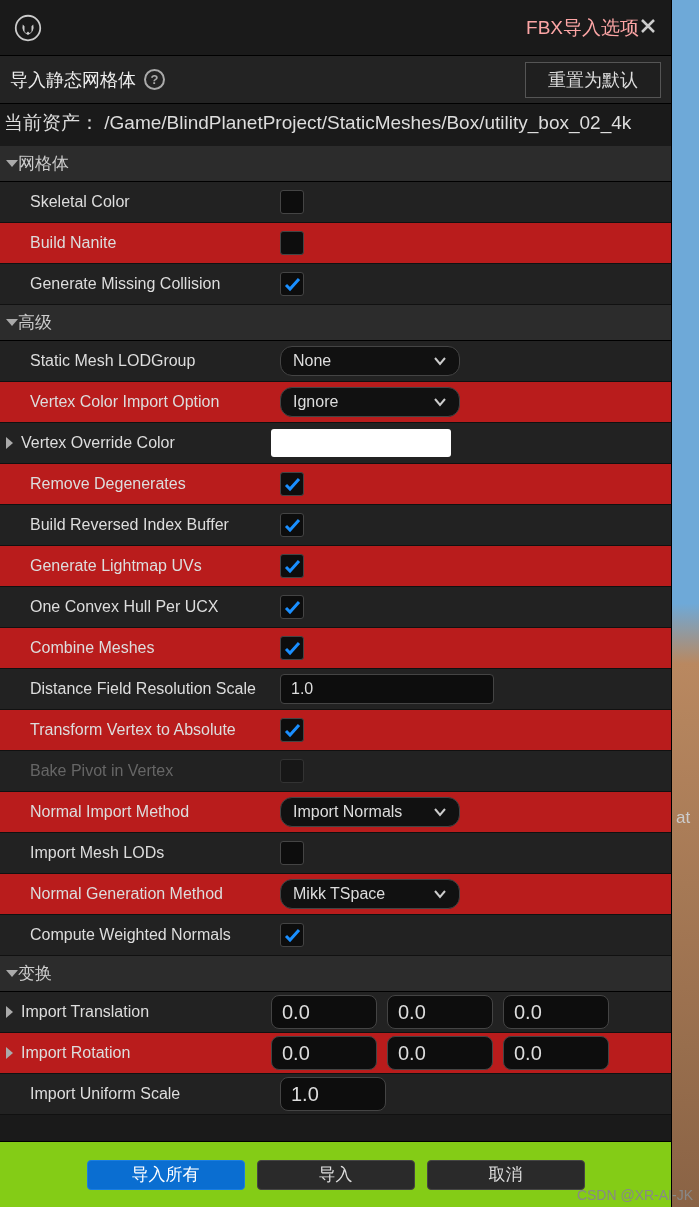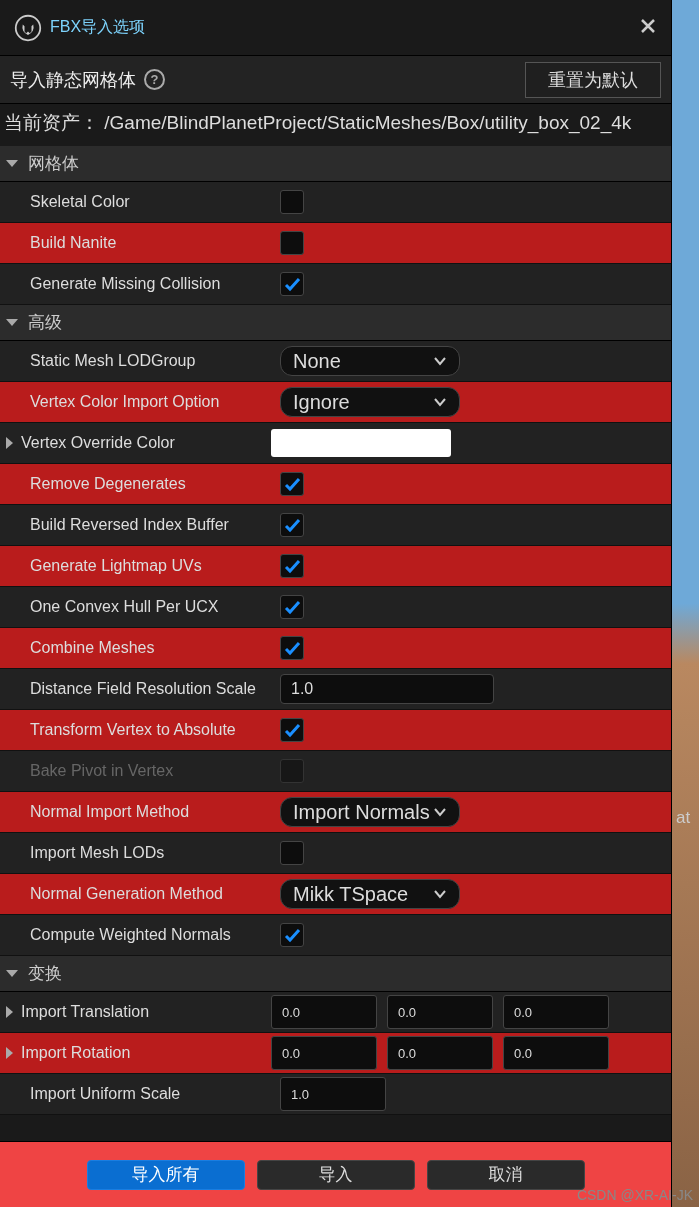--- a/index.html
+++ b/index.html
@@ -1,49 +1,49 @@
 <!DOCTYPE html>
 <html><head>
 <meta charset="utf-8">
 <style>
 *{box-sizing:border-box;margin:0;padding:0;font-family:"Segoe UI",Arial,sans-serif}
 body{width:699px;height:1207px;background:#1a1a1a;overflow:hidden;position:relative}
 .dialog{width:672px;height:1207px;background:#1a1a1a;border-right:1px solid #000;display:flex;flex-direction:column}
 .titlebar{height:56px;display:flex;align-items:center;padding:0 14px;border-bottom:1px solid #000}
 .ue-logo{width:28px;height:28px;margin-right:8px}
-.title{flex:1;text-align:left;color:#7dd3fc;font-size:16px}
+.title{flex:1;text-align:right;color:#fca5a5;font-size:19px}
 .close-x svg{width:18px;height:18px}
 .subbar{height:48px;display:flex;align-items:center;justify-content:space-between;padding:0 10px;background:#232323;border-bottom:1px solid #000}
 .sub-left{display:flex;align-items:center;gap:8px;color:#eee;font-size:18px}
 .help-circle{width:21px;height:21px;border:2px solid #aaa;border-radius:50%;display:flex;align-items:center;justify-content:center;color:#aaa;font-size:13px;font-weight:bold}
 .reset-btn{background:#1f1f1f;border:1px solid #555;border-radius:0;color:#ddd;font-size:18px;padding:5px 22px;cursor:pointer}
 .asset-path{height:42px;padding:6px 4px;color:#ddd;font-size:19px;white-space:nowrap;overflow:hidden}
 .scroll{flex:1;overflow-y:auto;position:relative}
 .scroll::-webkit-scrollbar{width:10px}
 .scroll::-webkit-scrollbar-track{background:#1a1a1a}
 .scroll::-webkit-scrollbar-thumb{background:#555;border-radius:5px}
-.section-head{height:36px;display:flex;align-items:center;gap:10px;padding:0 6px;background:#2c2c2c;color:#ccc;font-size:17px;border-bottom:1px solid #000}
+.section-head{height:36px;display:flex;align-items:center;padding:0 6px;background:#2c2c2c;color:#ccc;font-size:17px;border-bottom:1px solid #000}
 .tri{width:0;height:0}
 .tri-down{border-left:6px solid transparent;border-right:6px solid transparent;border-top:7px solid #aaa}
 .tri-right{border-top:6px solid transparent;border-bottom:6px solid transparent;border-left:7px solid #aaa}
 .row{height:41px;display:flex;align-items:center;padding-left:30px;border-bottom:1px solid #111;background:#b91c1c}
 .row:nth-child(even){background:#222}
 .row-exp{padding-left:6px}
 .row-exp .tri{margin-right:8px}
 .label{width:250px;color:#ddd;font-size:16px}
 .label.disabled{color:#666}
 .ctrl{display:flex;align-items:center;gap:10px}
 .cb{width:24px;height:24px;background:#0d0d0d;border:1px solid #444;border-radius:3px;display:flex;align-items:center;justify-content:center;cursor:pointer}
 .cb.checked svg{width:17px;height:17px}
-.dd{width:180px;height:30px;background:#111;border:1px solid #444;border-radius:12px;display:flex;align-items:center;justify-content:space-between;padding:0 12px;color:#ddd;font-size:20px;cursor:pointer}
+.dd{width:180px;height:30px;background:#111;border:1px solid #444;border-radius:12px;display:flex;align-items:center;justify-content:space-between;padding:0 12px;color:#ddd;font-size:16px;cursor:pointer}
 .dd svg{width:14px;height:14px}
 .color-swatch{width:180px;height:28px;background:#fff;border-radius:3px;cursor:pointer}
 .num{width:214px;height:30px;background:#0d0d0d;border:1px solid #444;border-radius:4px;color:#ddd;font-size:16px;padding:0 10px}
-.num-sm{width:106px;height:30px;background:#0d0d0d;border:1px solid #444;border-radius:3px;color:#ddd;font-size:13px;padding:16px 10px}
-.footer{height:66px;display:flex;align-items:center;justify-content:center;gap:12px;border-top:1px solid #000;background:#ef4444}
+.num-sm{width:106px;height:30px;background:#0d0d0d;border:1px solid #444;border-radius:8px;color:#ddd;font-size:20px;padding:16px 10px}
+.footer{height:66px;display:flex;align-items:center;justify-content:center;gap:12px;border-top:1px solid #000;background:#84cc16}
 .fbtn{width:158px;height:30px;border-radius:4px;font-size:17px;cursor:pointer;display:flex;align-items:center;justify-content:center}
 .fbtn.pri{background:#0a6ed1;color:#fff;border:1px solid #1a7ee1}
 .fbtn.sec{background:#2a2a2a;color:#ddd;border:1px solid #444}
 .rstrip{position:absolute;left:672px;top:0;width:27px;height:1207px;background:linear-gradient(#6ea9d8 0%,#6ea9d8 50%,#b98860 55%,#8a6345 100%)}
 .wm{position:absolute;right:6px;bottom:4px;color:#888;font-size:14px}
 .rlabel{position:absolute;left:676px;top:808px;color:#ccc;font-size:17px}
 </style>
 </head>
 <body>
 

